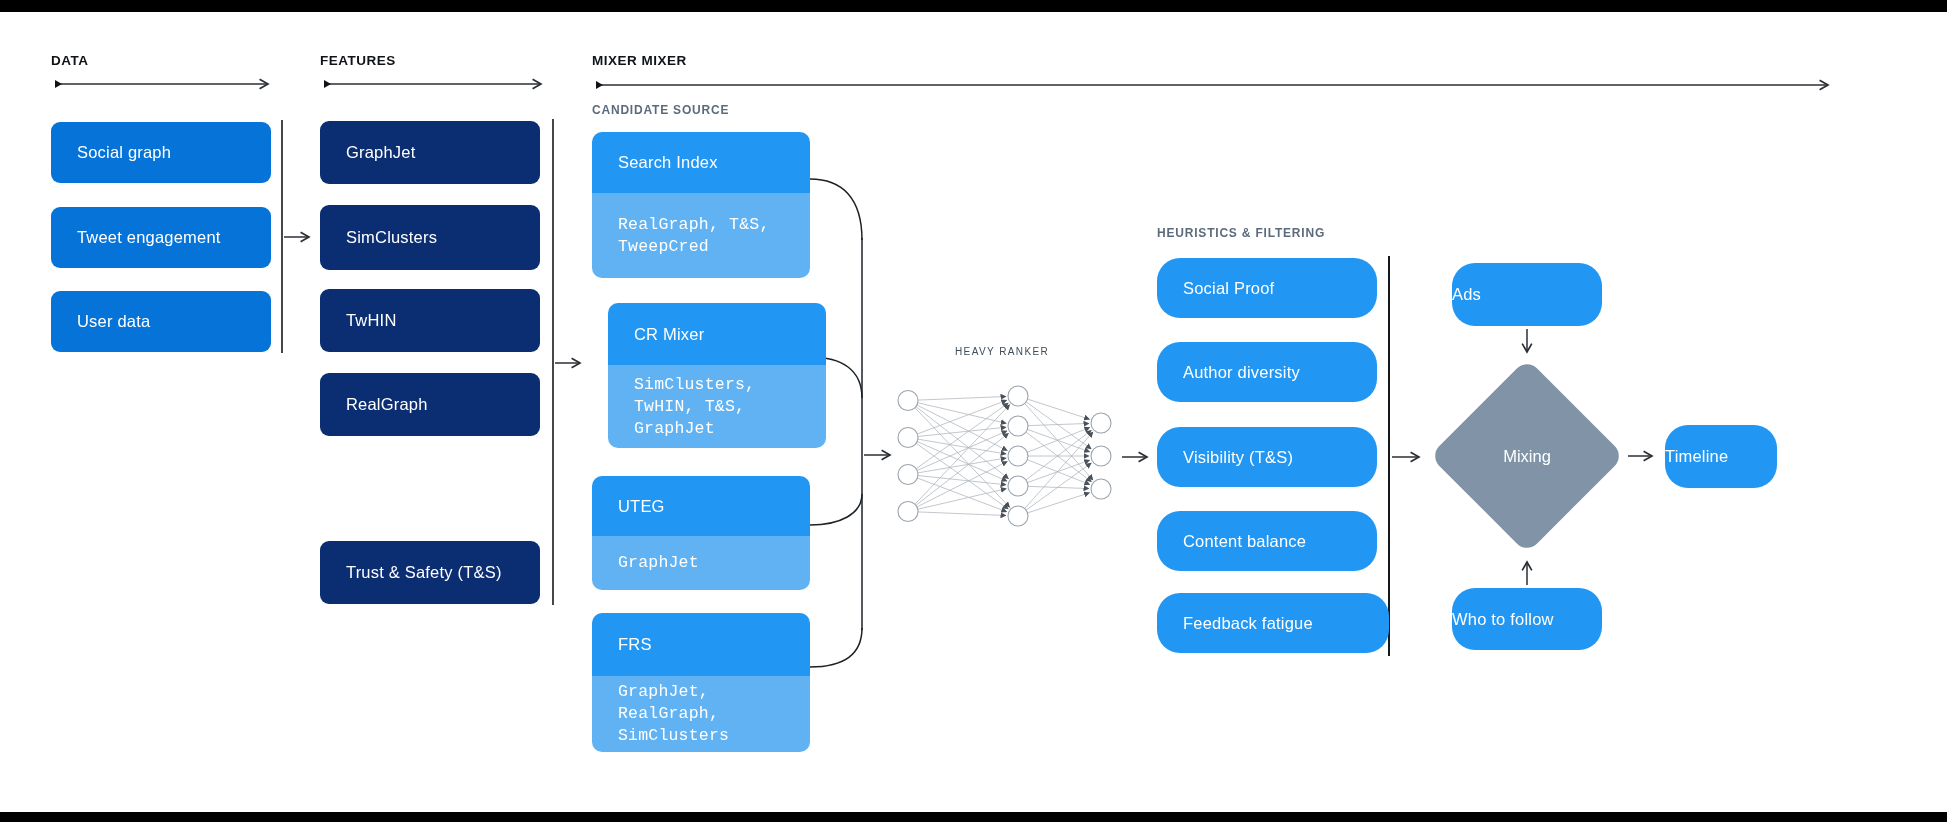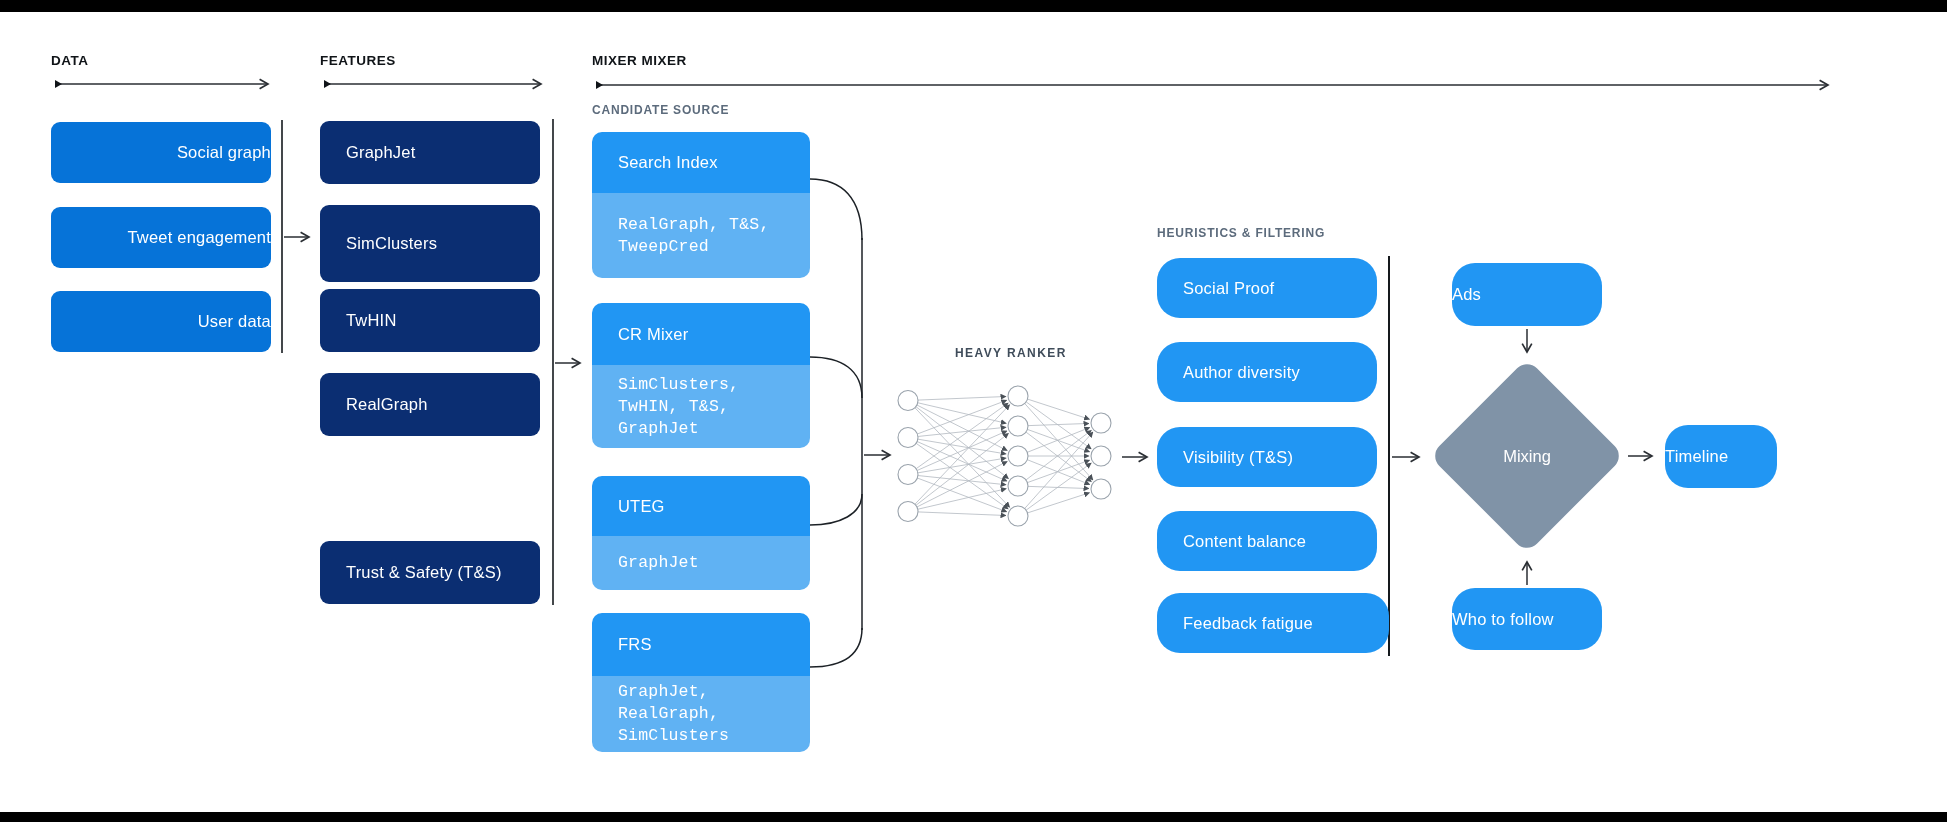--- a/index.html
+++ b/index.html
@@ -1,25 +1,25 @@
 <!DOCTYPE html>
 <html style="--background: #ffffff; --frame_bar: #000000; --data_box_blue: #0673d8; --feature_box_navy: #0b2e72; --bright_blue: #2196f3; --light_blue: #60b2f3; --diamond_gray: #8093a7; --section_label_dark: #101418; --sub_label_gray: #5c6b7c; --heavy_ranker_label: #3f4c5a; --arrow_color: #2a2e33;"><head>
 <meta charset="utf-8">
 <style>
   html,body{margin:0;padding:0;background:#ffffff;}
   body{font-family:"Liberation Sans",sans-serif;}
   #stage{position:relative;width:1947px;height:822px;background:var(--background,#fff);overflow:hidden;}
   .bar{position:absolute;left:0;width:1947px;background:var(--frame_bar,#000);}
   .sec-label{position:absolute;font-size:13.5px;font-weight:700;letter-spacing:.5px;color:var(--section_label_dark,#101418);}
   .sub-label{position:absolute;font-size:12px;font-weight:600;letter-spacing:.8px;color:var(--sub_label_gray,#5c6b7c);}
-  .hr-label{position:absolute;font-size:12px;font-weight:700;letter-spacing:1.4px;color:var(--heavy_ranker_label,#3f4c5a);}
+  .hr-label{position:absolute;font-size:10px;font-weight:400;letter-spacing:1.4px;color:var(--heavy_ranker_label,#3f4c5a);}
   .box{position:absolute;border-radius:9px;color:#fff;display:flex;align-items:center;
        padding-left:26px;box-sizing:border-box;font-size:16.5px;font-weight:500;letter-spacing:.2px;}
   .box.center{justify-content:flex-start;padding-left:0;}
-  .blue{background:var(--data_box_blue,#0673d8);justify-content:flex-end;}
+  .blue{background:var(--data_box_blue,#0673d8);}
   .navy{background:var(--feature_box_navy,#0b2e72);}
   .bright{background:var(--bright_blue,#2196f3);border-radius:23px;}
   .cand{position:absolute;border-radius:10px;overflow:hidden;color:#fff;}
   .cand-head{background:var(--bright_blue,#2196f3);display:flex;align-items:center;padding-left:26px;
              font-size:16.5px;font-weight:500;letter-spacing:.2px;}
   .cand-sub{background:var(--light_blue,#60b2f3);display:flex;align-items:center;
             padding:0 22px 0 26px;font-size:16.5px;font-weight:500;line-height:22px;letter-spacing:.2px;font-family:Liberation Mono, monospace;}
   .diamond{position:absolute;left:1458px;top:387px;width:138px;height:138px;border-radius:14px;
            transform:rotate(45deg);background:var(--diamond_gray,#8093a7);}
   .diamond-label{position:absolute;left:1458px;top:387px;width:138px;height:138px;color:#fff;
@@ -143,42 +143,42 @@
   <div class="box blue" style="left:51px;top:207px;width:220px;height:61px">
       <span>Tweet engagement</span>
     </div>
   <div class="box blue" style="left:51px;top:291px;width:220px;height:61px">
       <span>User data</span>
     </div>
 
   <div class="box navy" style="left:320px;top:121px;width:220px;height:63px">
       <span>GraphJet</span>
     </div>
-  <div class="box navy" style="left:320px;top:205px;width:220px;height:77px">
+  <div class="box navy" style="left:320px;top:205px;width:220px;height:65px">
       <span>SimClusters</span>
     </div>
   <div class="box navy" style="left:320px;top:289px;width:220px;height:63px">
       <span>TwHIN</span>
     </div>
   <div class="box navy" style="left:320px;top:373px;width:220px;height:63px">
       <span>RealGraph</span>
     </div>
   <div class="box navy" style="left:320px;top:541px;width:220px;height:63px">
       <span>Trust &amp; Safety (T&amp;S)</span>
     </div>
 
   <div class="cand" style="left:592px;top:132px;width:218px">
     <div class="cand-head" style="height:61px">
         <span>Search Index</span>
       </div>
     <div class="cand-sub" style="height:85px">
         <span>RealGraph, T&amp;S, TweepCred</span>
       </div>
   </div>
-  <div class="cand" style="left:592px;top:303px;width:218px">
+  <div class="cand" style="left:608px;top:303px;width:218px">
     <div class="cand-head" style="height:62px">
         <span>CR Mixer</span>
       </div>
     <div class="cand-sub" style="height:83px">
         <span>SimClusters, TwHIN, T&amp;S, GraphJet</span>
       </div>
   </div>
   <div class="cand" style="left:592px;top:476px;width:218px">
     <div class="cand-head" style="height:60px">
         <span>UTEG</span>

